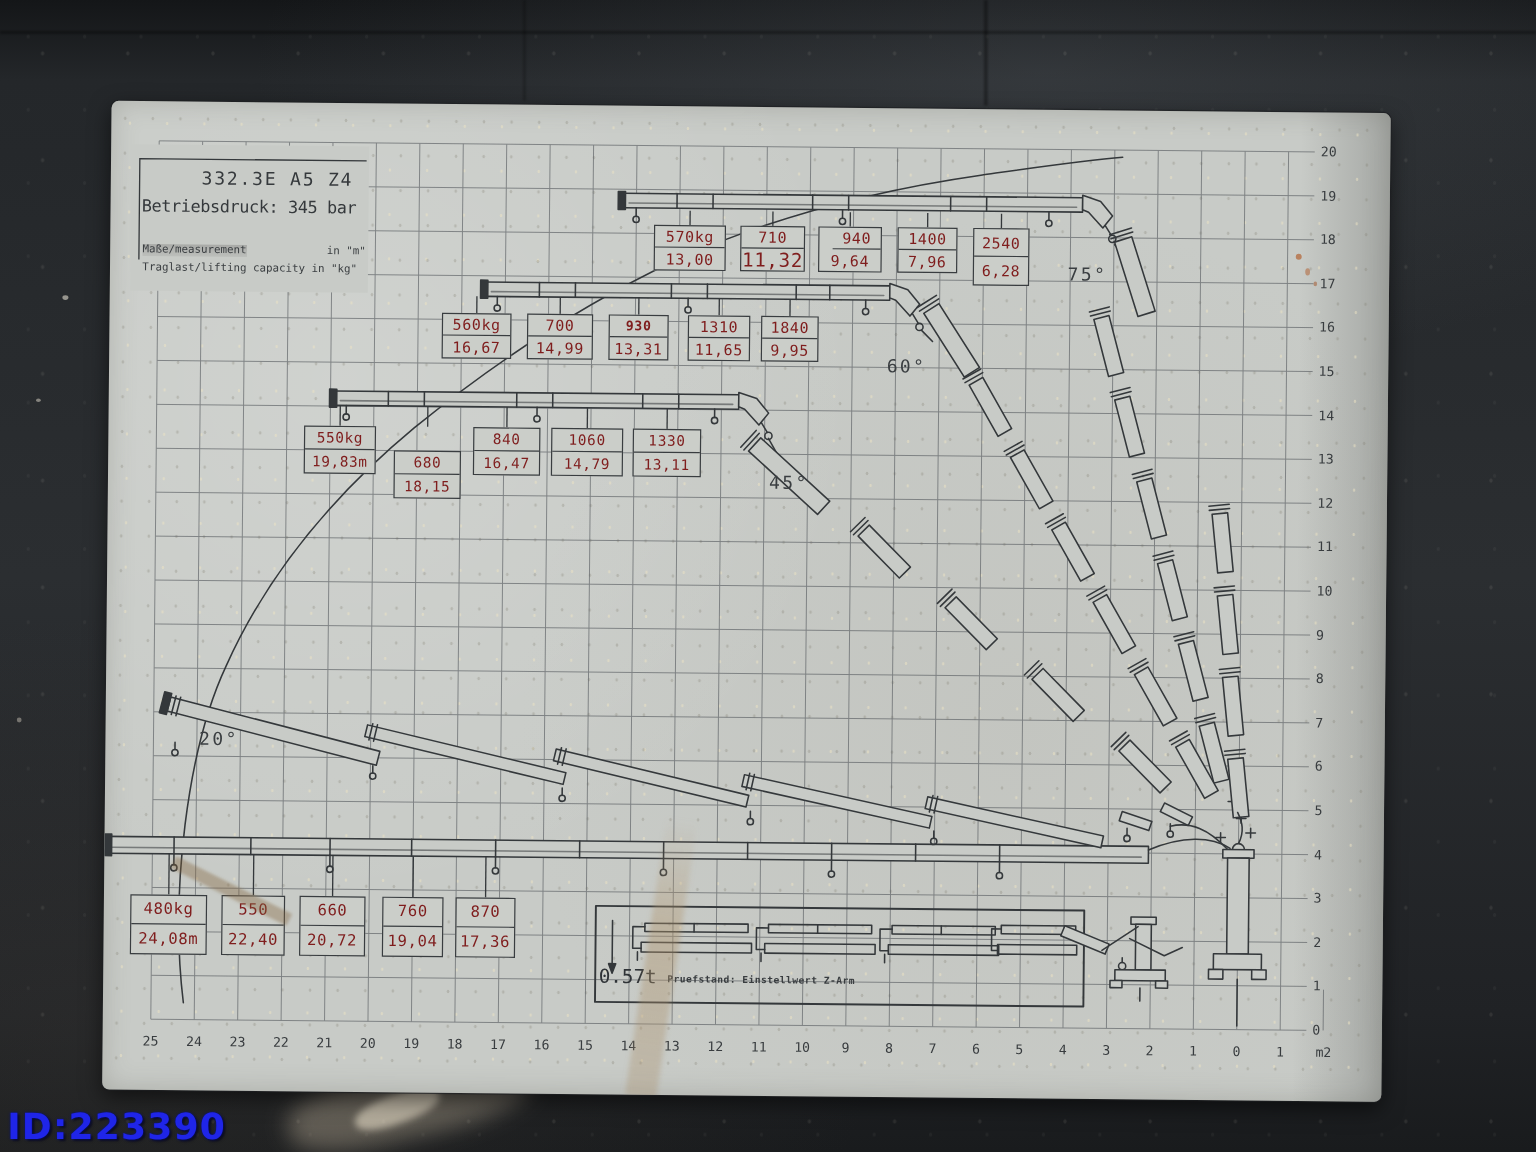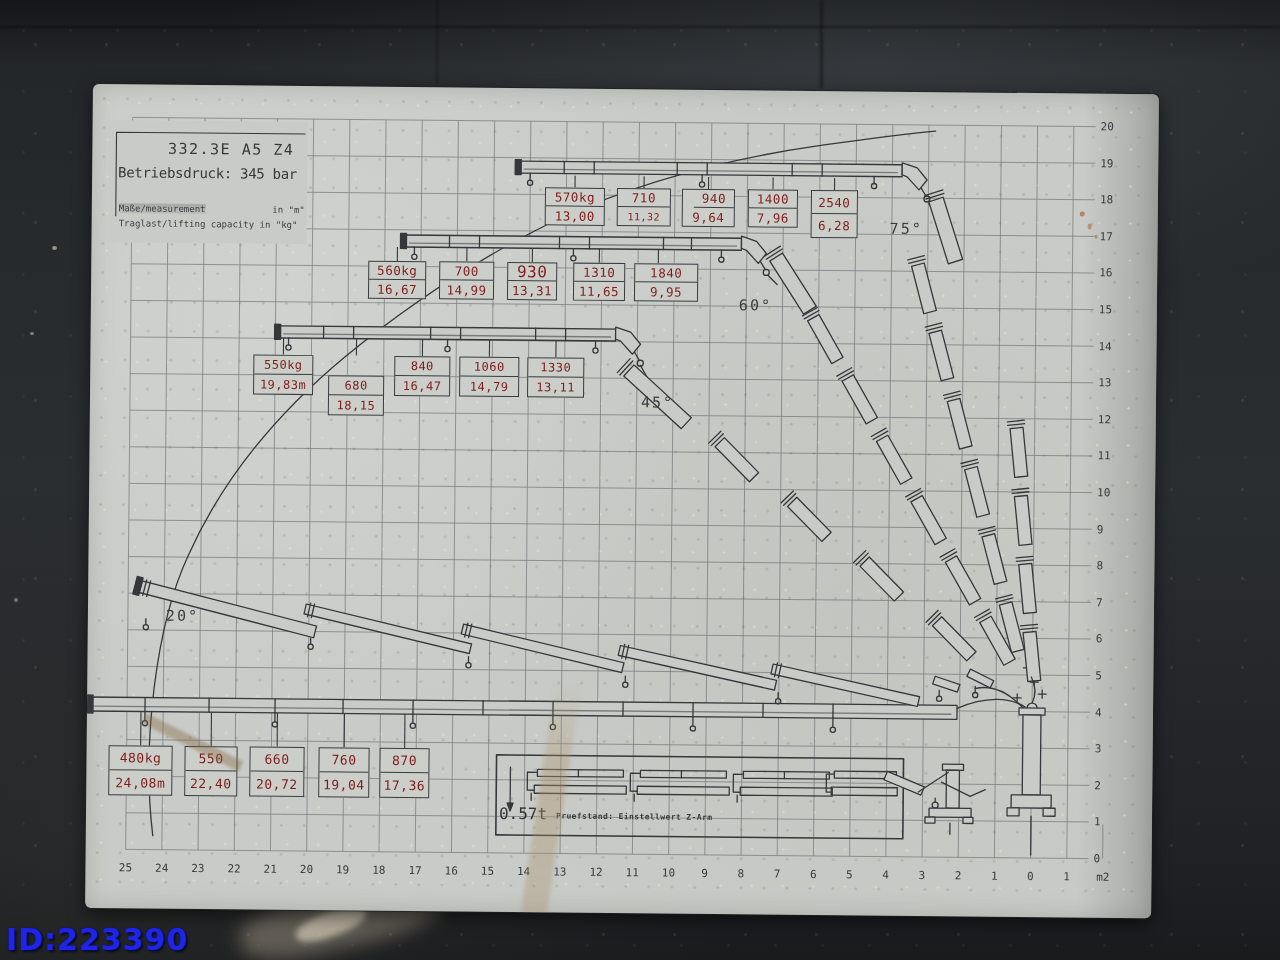--- a/index.html
+++ b/index.html
@@ -514,21 +514,21 @@
     </div>
     <div class="n2">Traglast/lifting capacity in "kg"</div>
 
     <div id="boxes">
         <div class="cap-box" style="left: 453px; top: 99px; width: 60px; height: 38px;">
           <div class="cell kg" style="font-size: 12.5px;">570kg</div>
           <div class="cell" style="font-size: 12.5px;">13,00</div>
         </div>
         <div class="cap-box" style="left: 525px; top: 99px; width: 54px; height: 38px;">
           <div class="cell kg" style="font-size: 12.5px;">710</div>
-          <div class="cell" style="font-size: 10px;">11,32</div>
+          <div class="cell" style="font-size: 16px;">11,32</div>
         </div>
         <div class="cap-box" style="left: 590px; top: 99px; width: 53px; height: 38px;">
           <div class="cell kg" style="font-size: 12.5px; margin-left: 11px;">940</div>
           <div class="cell" style="font-size: 12.5px;">9,64</div>
         </div>
         <div class="cap-box" style="left: 656px; top: 99px; width: 50px; height: 38px;">
           <div class="cell kg" style="font-size: 12.5px;">1400</div>
           <div class="cell" style="font-size: 12.5px;">7,96</div>
         </div>
         <div class="cap-box" style="left: 719px; top: 99px; width: 47px; height: 48px;">
@@ -537,28 +537,28 @@
         </div>
         <div class="cap-box" style="left: 277px; top: 174px; width: 58px; height: 38px;">
           <div class="cell kg" style="font-size: 12.5px;">560kg</div>
           <div class="cell" style="font-size: 12.5px;">16,67</div>
         </div>
         <div class="cap-box" style="left: 348px; top: 174px; width: 55px; height: 38px;">
           <div class="cell kg" style="font-size: 12.5px;">700</div>
           <div class="cell" style="font-size: 12.5px;">14,99</div>
         </div>
         <div class="cap-box" style="left: 416px; top: 174px; width: 50px; height: 38px;">
-          <div class="cell kg" style="font-size: 16px;">930</div>
+          <div class="cell kg" style="font-size: 11px; font-weight: bold;">930</div>
           <div class="cell" style="font-size: 12.5px;">13,31</div>
         </div>
         <div class="cap-box" style="left: 482px; top: 174px; width: 52px; height: 38px;">
           <div class="cell kg" style="font-size: 12.5px;">1310</div>
           <div class="cell" style="font-size: 12.5px;">11,65</div>
         </div>
-        <div class="cap-box" style="left: 543px; top: 174px; width: 64px; height: 38px;">
+        <div class="cap-box" style="left: 543px; top: 174px; width: 48px; height: 38px;">
           <div class="cell kg" style="font-size: 12.5px;">1840</div>
           <div class="cell" style="font-size: 12.5px;">9,95</div>
         </div>
         <div class="cap-box" style="left: 163px; top: 269px; width: 60px; height: 40px;">
           <div class="cell kg" style="font-size: 12px;">550kg</div>
           <div class="cell" style="font-size: 12px;">19,83m</div>
         </div>
         <div class="cap-box" style="left: 238px; top: 269px; width: 56px; height: 40px; margin-top: 20px;">
           <div class="cell kg" style="font-size: 12px;">680</div>
           <div class="cell" style="font-size: 12px;">18,15</div>

